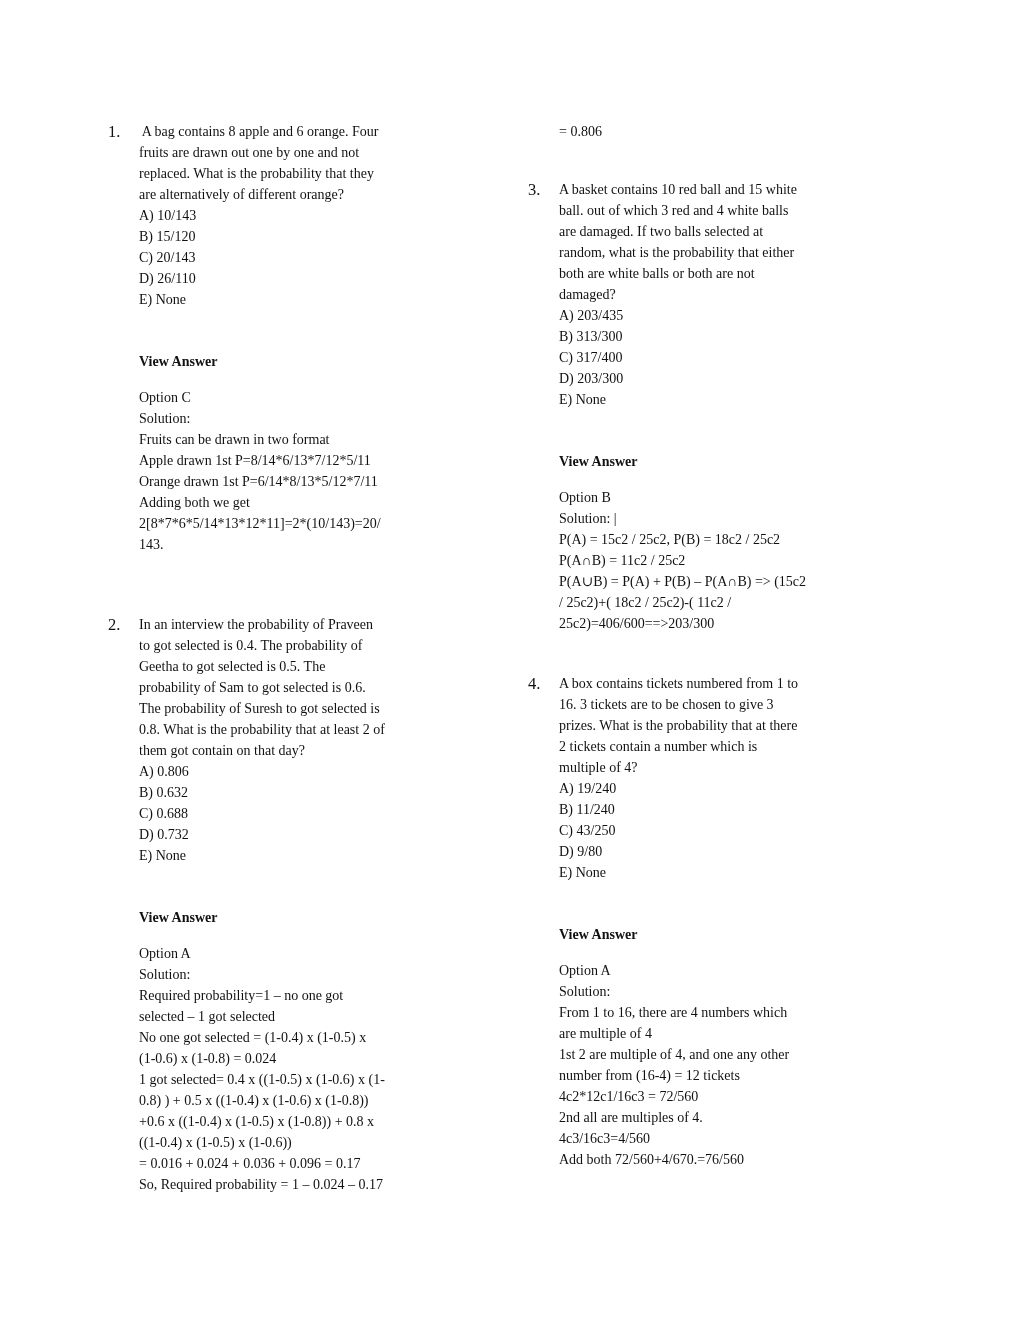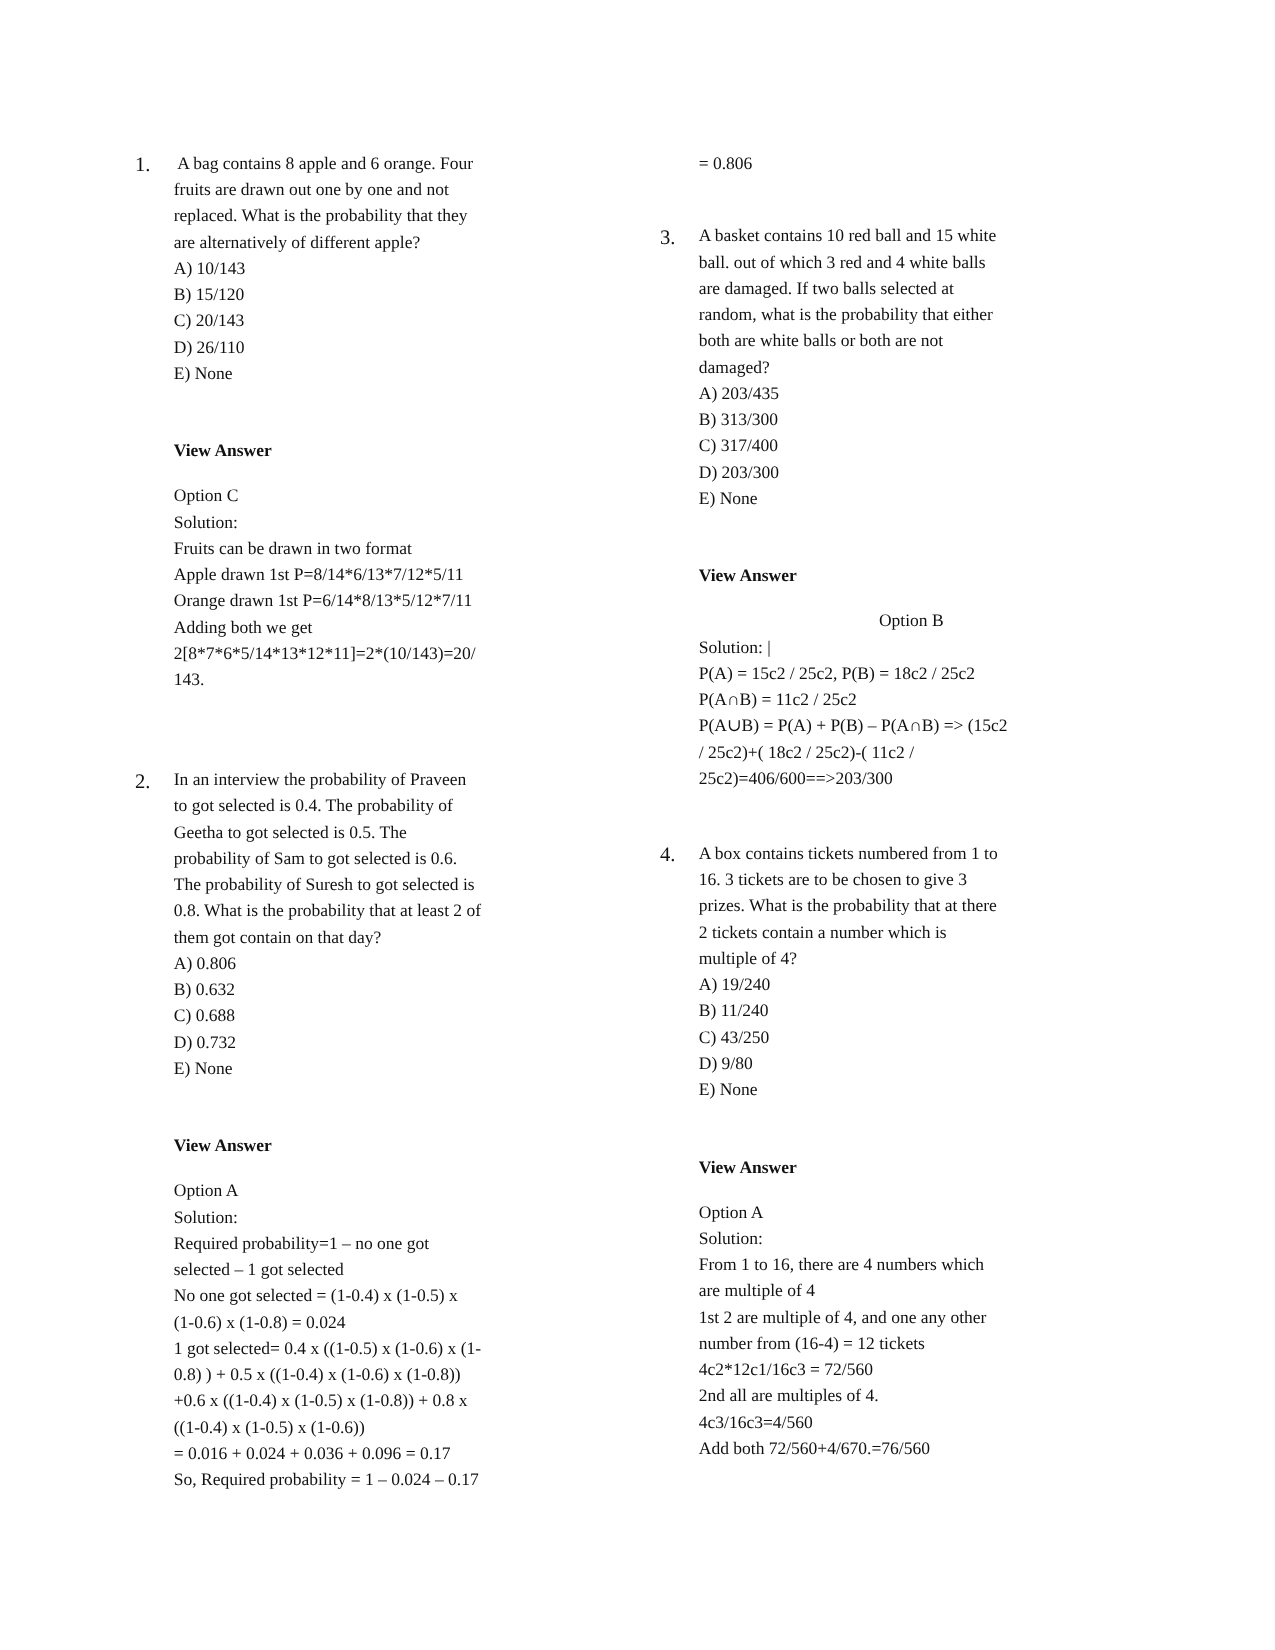--- a/index.html
+++ b/index.html
@@ -19,21 +19,21 @@
 <body>
 
 <div class="col col-left">
 
   <div class="q" style="top:121px;">
     <span class="num">1.</span>
     <div class="body">
       <span class="line" style="white-space:pre;"> A bag contains 8 apple and 6 orange. Four</span>
       <span class="line">fruits are drawn out one by one and not</span>
       <span class="line">replaced. What is the probability that they</span>
-      <span class="line">are alternatively of different apple?</span>
+      <span class="line">are alternatively of different orange?</span>
       <span class="line">A) 10/143</span>
       <span class="line">B) 15/120</span>
       <span class="line">C) 20/143</span>
       <span class="line">D) 26/110</span>
       <span class="line">E) None</span>
       <span class="view-answer" style="margin-top:41px;">View Answer</span>
       <span class="line bold" style="margin-top:15px;">Option C</span>
       <span class="line bold">Solution:</span>
       <span class="line">Fruits can be drawn in two format</span>
       <span class="line">Apple drawn 1st P=8/14*6/13*7/12*5/11</span>
@@ -92,21 +92,21 @@
       <span class="line">are damaged. If two balls selected at</span>
       <span class="line">random, what is the probability that either</span>
       <span class="line">both are white balls or both are not</span>
       <span class="line">damaged?</span>
       <span class="line">A) 203/435</span>
       <span class="line">B) 313/300</span>
       <span class="line">C) 317/400</span>
       <span class="line">D) 203/300</span>
       <span class="line">E) None</span>
       <span class="view-answer" style="margin-top:41px;">View Answer</span>
-      <span class="line bold" style="margin-top:15px;text-align:center;">Option B</span>
+      <span class="line bold" style="margin-top:15px;">Option B</span>
       <span class="line bold">Solution: |</span>
       <span class="line">P(A) = 15c2 / 25c2, P(B) = 18c2 / 25c2</span>
       <span class="line">P(A∩B) = 11c2 / 25c2</span>
       <span class="line">P(A∪B) = P(A) + P(B) – P(A∩B) =&gt; (15c2</span>
       <span class="line">/ 25c2)+( 18c2 / 25c2)-( 11c2 /</span>
       <span class="line">25c2)=406/600==&gt;203/300</span>
     </div>
   </div>
 
   <div class="q" style="top:673px;">

